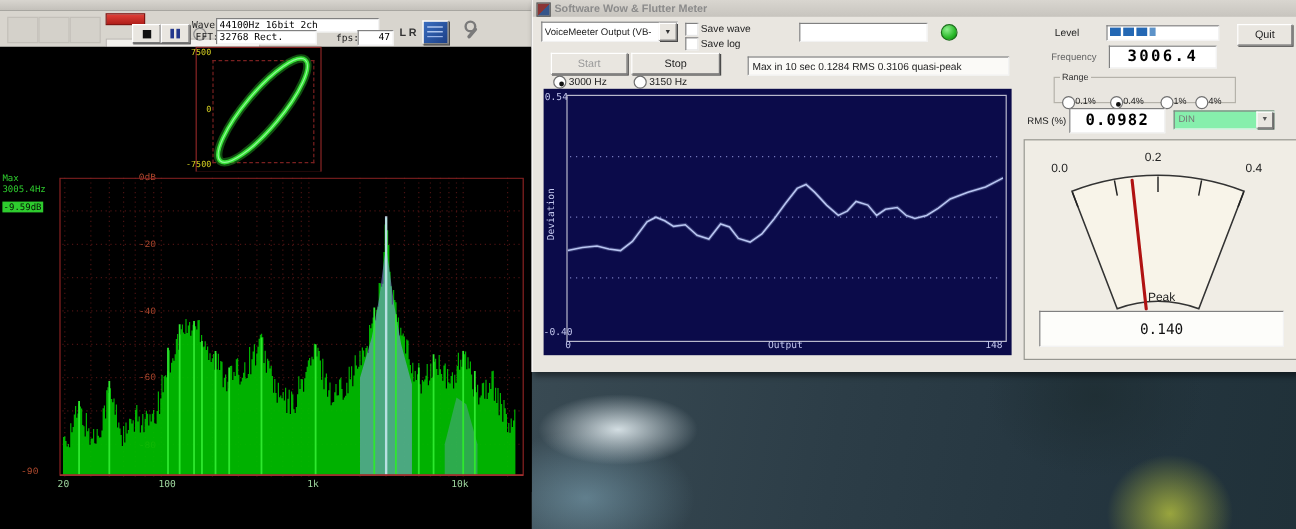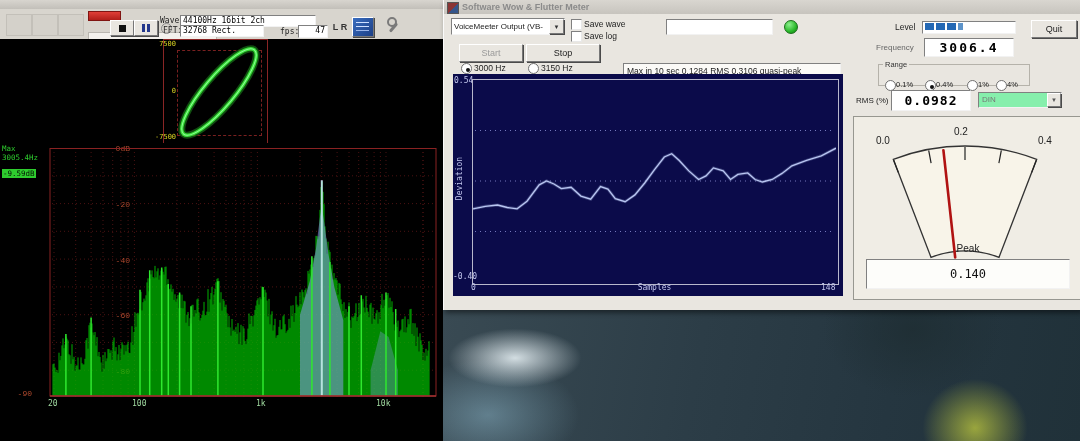--- a/index.html
+++ b/index.html
@@ -153,21 +153,21 @@
     <div class="abs lbl" style="left:140px;top:19px;">Save wave</div>
     <div class="abs chk" style="left:127px;top:31px;"></div>
     <div class="abs lbl" style="left:140px;top:31px;">Save log</div>
 
     <div class="abs sunken" style="left:222px;top:19px;width:105px;height:14px;"></div>
     <div class="abs" style="left:340px;top:20px;width:12px;height:12px;border-radius:50%;border:1px solid #1a6e1a;background:radial-gradient(circle at 35% 30%,#8df08d,#2ab82a 60%,#0d7a0d);"></div>
 
     <div class="abs raised btn" style="left:15px;top:44px;width:62px;height:16px;color:#9a9a9a;">Start</div>
     <div class="abs raised btn" style="left:82px;top:44px;width:72px;height:16px;">Stop</div>
 
-    <div class="abs sunken" style="left:179px;top:47px;width:216px;height:14px;background:#fbfaf7;margin-top:16px;">
+    <div class="abs sunken" style="left:179px;top:47px;width:216px;height:14px;background:#fbfaf7;">
       <div class="lbl" style="position:absolute;left:3px;top:2px;font-size:8.5px;">Max in 10 sec 0.1284 RMS 0.3106 quasi-peak</div>
     </div>
 
     <div class="abs radio on" style="left:17px;top:63px;"></div>
     <div class="abs lbl" style="left:30px;top:63px;">3000 Hz</div>
     <div class="abs radio" style="left:84px;top:63px;"></div>
     <div class="abs lbl" style="left:97px;top:63px;">3150 Hz</div>
 
     <div id="graph-panel" class="abs">
       <div class="abs g-lbl" style="left:1px;top:2px;">0.54</div>
@@ -175,25 +175,25 @@
       <div class="abs g-lbl" style="left:-24px;top:100px;width:60px;text-align:center;transform:rotate(-90deg);">Deviation</div>
       <div class="abs" style="left:19px;top:5px;width:365px;height:204px;border:1px solid #b8b8cc;"></div>
       <svg id="deviation-svg" class="abs" style="left:20px;top:6px;" width="363" height="202">
           <line x1="2" y1="50.5" x2="361" y2="50.5" stroke="#8f94d9" stroke-width="1" stroke-dasharray="1,4" opacity="0.8"></line>
           <line x1="2" y1="101" x2="361" y2="101" stroke="#8f94d9" stroke-width="1" stroke-dasharray="1,4" opacity="0.8"></line>
           <line x1="2" y1="151.50000000000003" x2="361" y2="151.50000000000003" stroke="#8f94d9" stroke-width="1" stroke-dasharray="1,4" opacity="0.8"></line>
           <polyline points="0.0,128.8 12.3,126.3 24.5,125.0 34.3,127.5 44.1,128.8 54.0,121.2 66.2,104.8 73.6,101.0 80.9,104.0 88.3,108.6 98.1,107.3 107.9,116.1 117.7,119.2 127.5,106.6 134.9,109.1 142.3,118.7 152.1,121.7 161.9,114.9 171.7,103.0 181.5,89.6 191.3,77.0 198.7,73.7 206.0,80.3 215.8,90.9 225.6,99.5 233.0,95.9 240.4,87.9 250.2,90.9 257.5,99.5 264.9,94.4 274.7,92.9 282.1,99.5 289.4,102.0 299.2,99.5 309.0,93.4 318.9,85.8 333.6,80.3 348.3,75.8 363.0,68.2" stroke="#b9c6f2" stroke-width="3" fill="none" opacity="0.25"></polyline>
           <polyline points="0.0,128.8 12.3,126.3 24.5,125.0 34.3,127.5 44.1,128.8 54.0,121.2 66.2,104.8 73.6,101.0 80.9,104.0 88.3,108.6 98.1,107.3 107.9,116.1 117.7,119.2 127.5,106.6 134.9,109.1 142.3,118.7 152.1,121.7 161.9,114.9 171.7,103.0 181.5,89.6 191.3,77.0 198.7,73.7 206.0,80.3 215.8,90.9 225.6,99.5 233.0,95.9 240.4,87.9 250.2,90.9 257.5,99.5 264.9,94.4 274.7,92.9 282.1,99.5 289.4,102.0 299.2,99.5 309.0,93.4 318.9,85.8 333.6,80.3 348.3,75.8 363.0,68.2" stroke="#b9c6f2" stroke-width="1.3" fill="none"></polyline>
         </svg>
       <div class="abs g-lbl" style="left:18px;top:209px;">0</div>
-      <div class="abs g-lbl" style="left:19px;top:209px;width:365px;text-align:center;">Samples</div>
+      <div class="abs g-lbl" style="left:19px;top:209px;width:365px;text-align:center;">Output</div>
       <div class="abs g-lbl" style="left:368px;top:209px;">148</div>
     </div>
 
-    <div class="abs lbl" style="left:451px;top:22px;">Level</div>
+    <div class="abs lbl" style="left:435px;top:22px;">Level</div>
     <div class="abs sunken" style="left:478px;top:21px;width:92px;height:11px;">
       <span class="seg" style="position:absolute;left:2px;top:1px;background:#2468b4;"></span>
       <span class="seg" style="position:absolute;left:13px;top:1px;background:#2468b4;"></span>
       <span class="seg" style="position:absolute;left:24px;top:1px;background:#2468b4;"></span>
       <span class="seg" style="position:absolute;left:35px;top:1px;width:5px;background:#5d93c9;"></span>
     </div>
     <div class="abs raised btn" style="left:587px;top:20px;width:44px;height:16px;">Quit</div>
 
     <div class="abs lbl" style="left:432px;top:43px;color:#666;font-size:8px;">Frequency</div>
     <div class="abs sunken mono" style="left:480px;top:38px;width:88px;height:17px;font-size:13px;font-weight:bold;letter-spacing:2px;text-align:center;line-height:17px;">3006.4</div>

